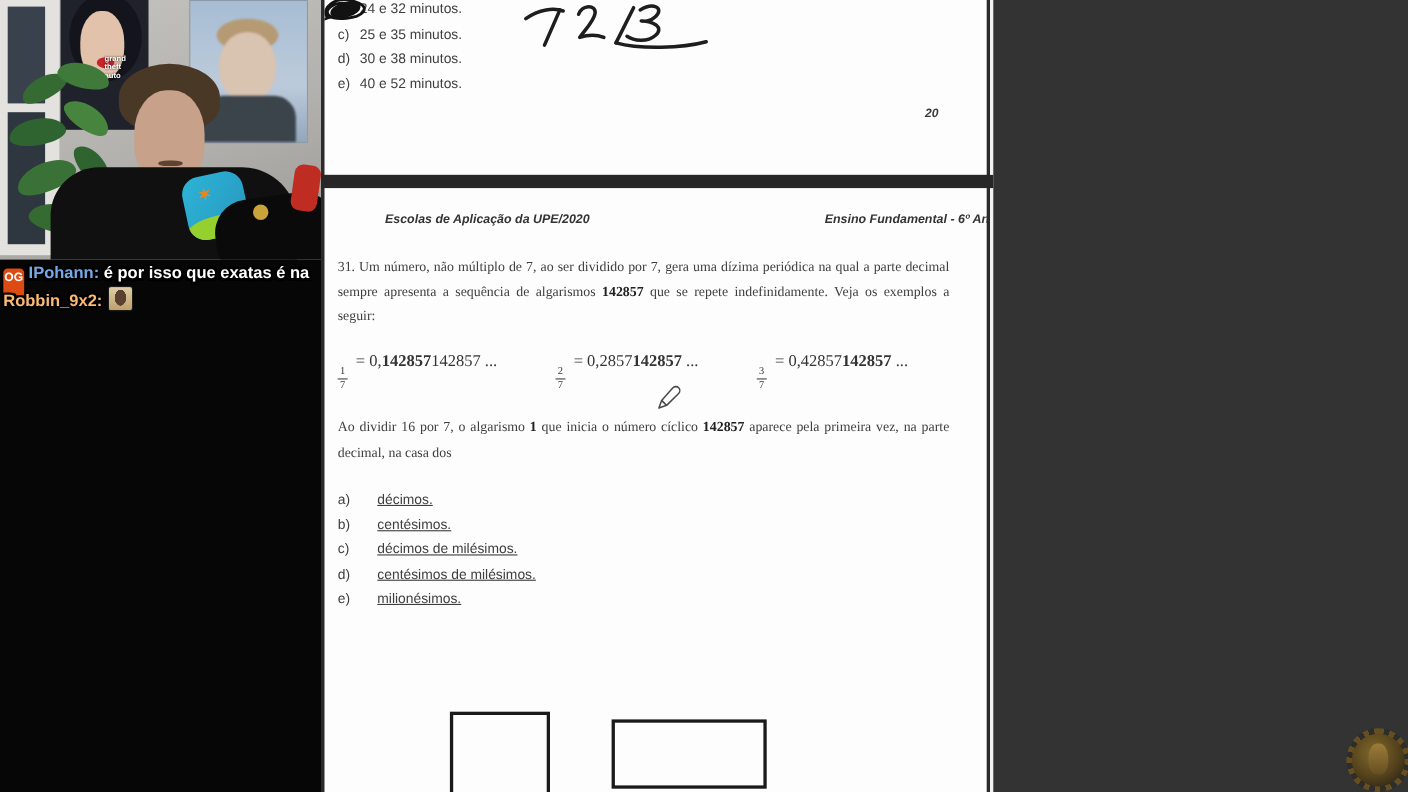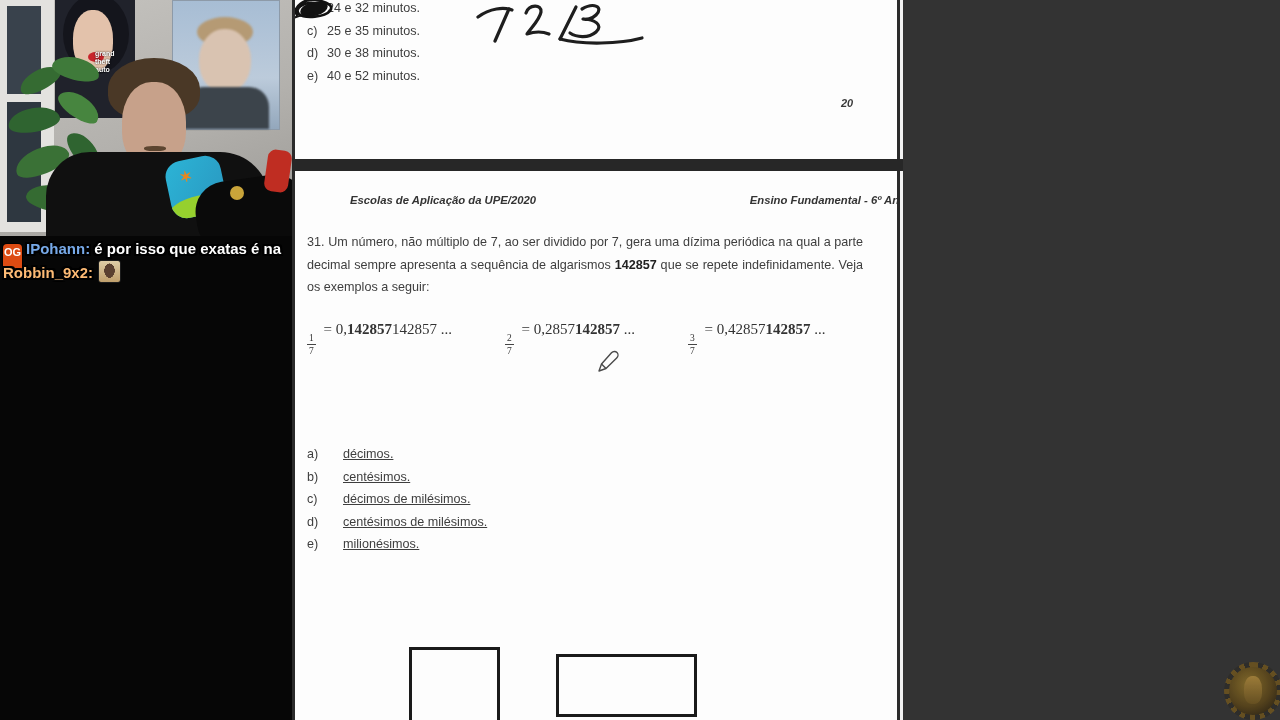--- a/index.html
+++ b/index.html
@@ -53,21 +53,21 @@
   .page{position:absolute;left:3px;width:602px;background:#fdfdfd;overflow:hidden;color:#3e3e3e;}
   .page1{top:0;height:159px;}
   .separator{position:absolute;left:0;top:159px;width:611px;height:12px;background:#272727;}
   .page2{top:171px;height:549px;}
   .opt-row{position:absolute;left:12px;width:560px;height:22px;font-size:12.6px;}
   .opt-label{position:absolute;left:0;top:0;}
   .opt-text{position:absolute;left:20px;top:0;}
   .pagenum{position:absolute;left:546px;top:97px;font-size:11px;font-weight:bold;font-style:italic;color:#3a3a3a;}
   .doc-header{position:absolute;left:12px;top:23px;width:556px;display:flex;justify-content:space-between;
               font-size:11.3px;font-weight:bold;font-style:italic;color:#333;margin-left:43px;}
-  .para{position:absolute;left:12px;width:556px;text-align:justify;line-height:22.6px;font-size:12.6px;}
+  .para{position:absolute;left:12px;width:556px;text-align:justify;line-height:22.6px;font-size:12.6px;font-family:Liberation Serif, serif;}
   .para b, .opt-row b{color:#222;}
   .q31{top:60px;} .q31b{top:206px;} .q32{top:406px;}
   .frac-row{position:absolute;left:0;top:148px;width:602px;height:34px;font-family:"Liberation Serif",serif;font-size:15px;color:#333;}
   .frac-item{position:absolute;top:2px;white-space:nowrap;}
   .fi1{left:12px;} .fi2{left:210px;} .fi3{left:393px;}
   .frac{display:inline-flex;flex-direction:column;align-items:center;font-size:9.5px;line-height:10px;vertical-align:-7px;margin-right:4px;color:#333;}
   .frac .fn{border-bottom:1px solid #444;padding:0 2px 1px 2px;}
   .frac .fd{padding-top:1px;}
   .q31-opts{position:absolute;left:12px;top:276px;width:560px;}
   .q31-opts .row{position:relative;height:22.6px;font-size:12.6px;}
@@ -220,20 +220,23 @@
         </span>
       </div>
 
       <svg class="annot-svg" style="left:301px;top:178px;" width="24" height="26" viewBox="0 0 24 26">
         <g fill="none" stroke="#4a4a4a" stroke-width="1.4" stroke-linejoin="round">
           <path d="M3,22 L5.5,15 L15.5,3.8 C17,2.1 19.6,2.1 21,3.5 C22.4,4.9 22.3,7.4 20.7,9 L10,19.5 Z"></path>
           <path d="M5.5,15 L10,19.5"></path>
         </g>
       </svg>
 
+      <div class="para q31b">
+        <span>Ao dividir 16 por 7, o algarismo </span><b>1</b><span> que inicia o número cíclico </span><b>142857</b><span> aparece pela primeira vez, na parte decimal, na casa dos</span>
+      </div>
 
       <div class="q31-opts">
         <div class="row">
           <span class="l">a)</span>
           <span class="t">décimos.</span>
         </div>
         <div class="row">
           <span class="l">b)</span>
           <span class="t">centésimos.</span>
         </div>

